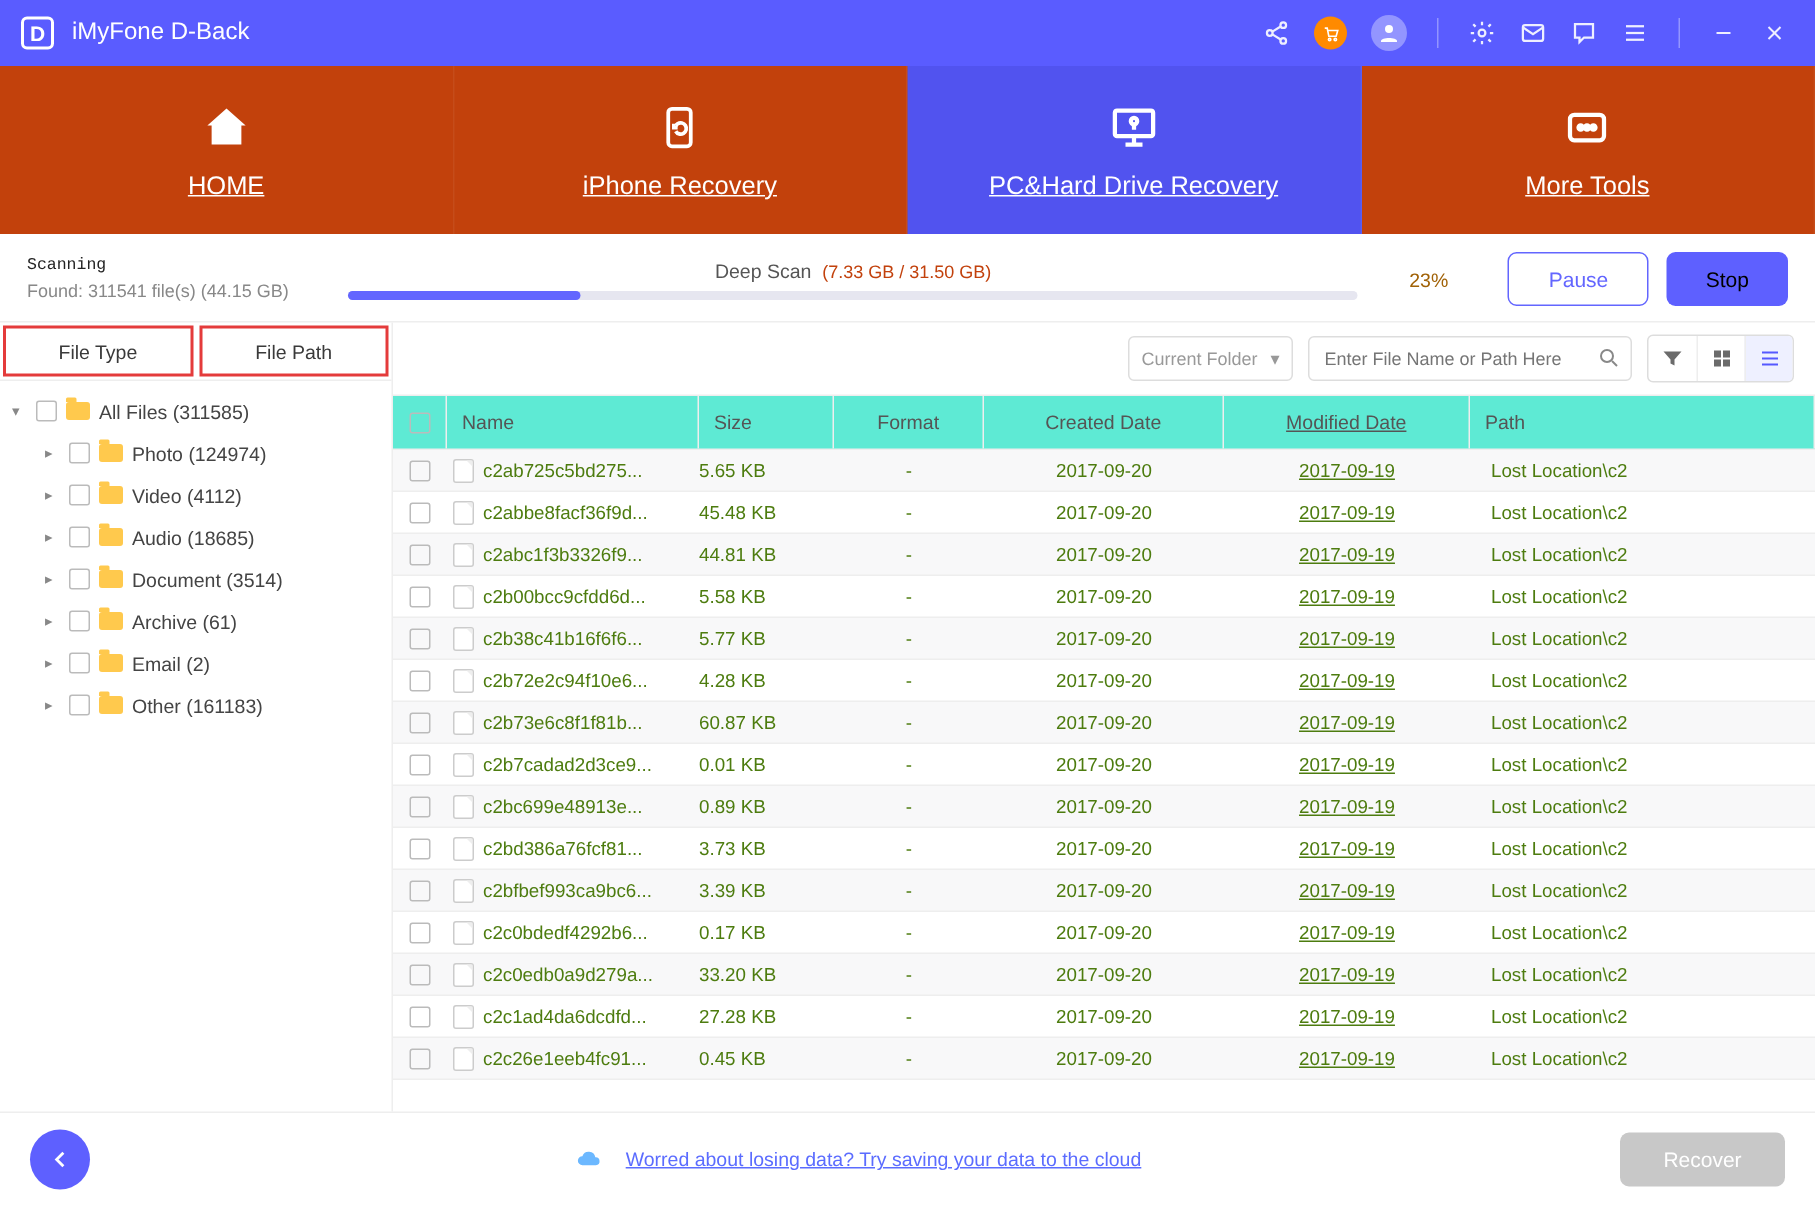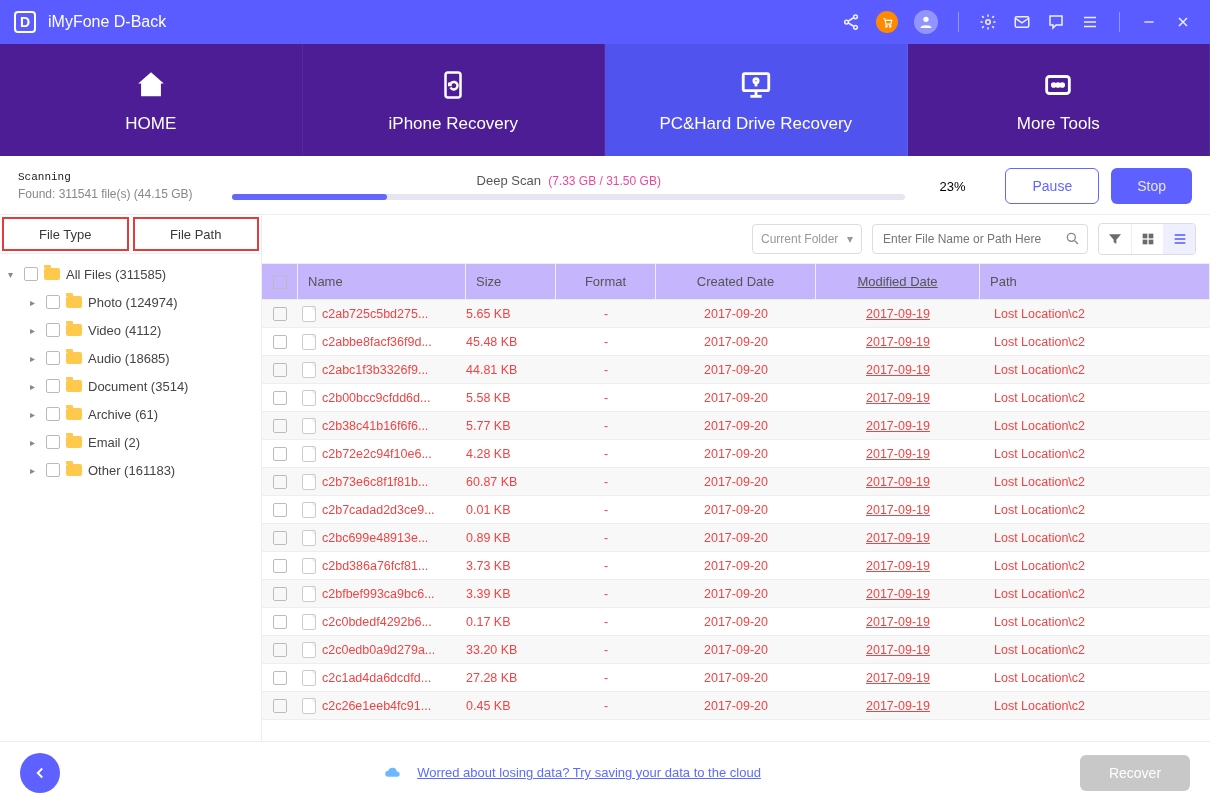--- a/index.html
+++ b/index.html
@@ -11,41 +11,41 @@
   .titlebar .title { font-size: 16px; }
   .titlebar .spacer { flex: 1; }
   .titlebar .icons { display: flex; align-items: center; gap: 16px; }
   .titlebar .icons .grp { display: flex; align-items: center; gap: 16px; padding: 0 4px; }
   .titlebar .sep { width: 1px; height: 20px; background: rgba(255,255,255,0.35); }
   .ticon { width: 18px; height: 18px; display: inline-flex; align-items: center; justify-content: center; opacity: .9; }
   .cart { width: 22px; height: 22px; border-radius: 50%; background: #ff8a00; display: flex; align-items: center; justify-content: center; }
   .avatar { width: 24px; height: 24px; border-radius: 50%; background: rgba(255,255,255,0.35); display: flex; align-items: center; justify-content: center; }
 
   
-  .topnav { background: #4c1d95; height: 112px; display: flex; color: #fff; }
+  .topnav { background: #c2410c; height: 112px; display: flex; color: #fff; text-decoration: underline; }
   .navitem { flex: 1; display: flex; flex-direction: column; align-items: center; justify-content: center; gap: 10px; cursor: pointer; border-right: 1px solid rgba(255,255,255,0.06); }
   .navitem.active { background: #5153ef; }
   .navitem .nav-ico { width: 38px; height: 38px; display: flex; align-items: center; justify-content: center; }
   .navitem .lbl { font-size: 17px; font-weight: 400; }
 
   
   .status { display: flex; align-items: center; padding: 12px 18px 10px; gap: 24px; border-bottom: 1px solid #eee; }
   .status .left { width: 190px; }
   .status .left .t1 { font-size: 11px; color: #222; font-family: Liberation Mono, monospace; }
   .status .left .t2 { font-size: 12px; color: #888; margin-top: 4px; }
   .status .progwrap { flex: 1; position: relative; }
   .status .label-top { text-align: center; font-size: 13px; color: #555; margin-bottom: 6px; }
-  .status .label-top .sub { color: #ec4899; font-size: 12px; }
+  .status .label-top .sub { color: #c2410c; font-size: 12px; }
   .status .bar { height: 6px; background: #e6e6f0; border-radius: 3px; position: relative; }
   .status .bar .fill { position: absolute; left: 0; top: 0; bottom: 0; width: 23%; background: #6366ff; border-radius: 3px; }
-  .status .pct { color: #000000; font-size: 13px; margin-left: 10px; width: 42px; }
+  .status .pct { color: #a16207; font-size: 13px; margin-left: 10px; width: 42px; }
   .status .btns { display: flex; gap: 12px; }
   .btn { height: 36px; padding: 16px 26px; border-radius: 6px; font-size: 14px; cursor: pointer; display: flex; align-items: center; justify-content: center; }
   .btn.outline { border: 1px solid #6366ff; color: #6366ff; background: #fff; }
-  .btn.primary { background: #5e60ff; color: #e5e5e5; border: none; }
+  .btn.primary { background: #5e60ff; color: #000000; border: none; }
 
   
   .bodyarea { display: flex; height: calc(100% - 44px - 112px - 66px - 62px); }
 
   
   .sidebar { width: 262px; border-right: 1px solid #eee; }
   .side-tabs { display: flex; border-bottom: 1px solid #eee; }
   .side-tab { flex: 1; height: 34px; display: flex; align-items: center; justify-content: center; font-size: 13px; border: 2px solid #e43b3b; margin: 2px; cursor: pointer; }
   .tree { padding: 6px 0; }
   .tree .row { display: flex; align-items: center; height: 28px; padding-left: 8px; gap: 6px; cursor: pointer; }
@@ -65,22 +65,22 @@
   .searchwrap input { height: 30px; width: 216px; border: 1px solid #ddd; border-radius: 4px; padding: 0 30px 0 10px; font-size: 12px; outline: none; }
   .searchwrap .mag { position: absolute; right: 8px; top: 6px; color: #888; }
   .vbtns { display: flex; border: 1px solid #ddd; border-radius: 4px; overflow: hidden; }
   .vbtns .vb { width: 32px; height: 30px; display: flex; align-items: center; justify-content: center; border-left: 1px solid #eee; color: #6b6b6b; cursor: pointer; }
   .vbtns .vb:first-child { border-left: none; }
   .vbtns .vb.active { background: #eef0ff; color: #5558ff; }
 
   
   .table { flex: 1; overflow: auto; }
   .thead, .trow { display: flex; align-items: center; border-bottom: 1px solid #eee; }
-  .thead { height: 36px; color: #555; font-size: 13px; position: sticky; top: 0; background: #c4b5fd; }
-  .trow { height: 28px; font-size: 12.5px; color: #ef4444; }
+  .thead { height: 36px; color: #555; font-size: 13px; position: sticky; top: 0; background: #5eead4; }
+  .trow { height: 28px; font-size: 12.5px; color: #4d7c0f; }
   .trow.alt { background: #f8f8f9; }
   .c-check { width: 36px; display: flex; justify-content: center; }
   .c-name { width: 168px; padding-left: 4px; display: flex; align-items: center; gap: 6px; white-space: nowrap; overflow: hidden; }
   .c-size { width: 90px; }
   .c-format { width: 100px; text-align: center; }
   .c-created { width: 160px; text-align: center; }
   .c-modified { width: 164px; text-align: center; text-decoration: underline; }
   .c-path { flex: 1; padding-left: 14px; }
   .thead > div { border-right: 1px solid #eee; height: 100%; display: flex; align-items: center; }
   .thead .c-format, .thead .c-created, .thead .c-modified { justify-content: center; }

